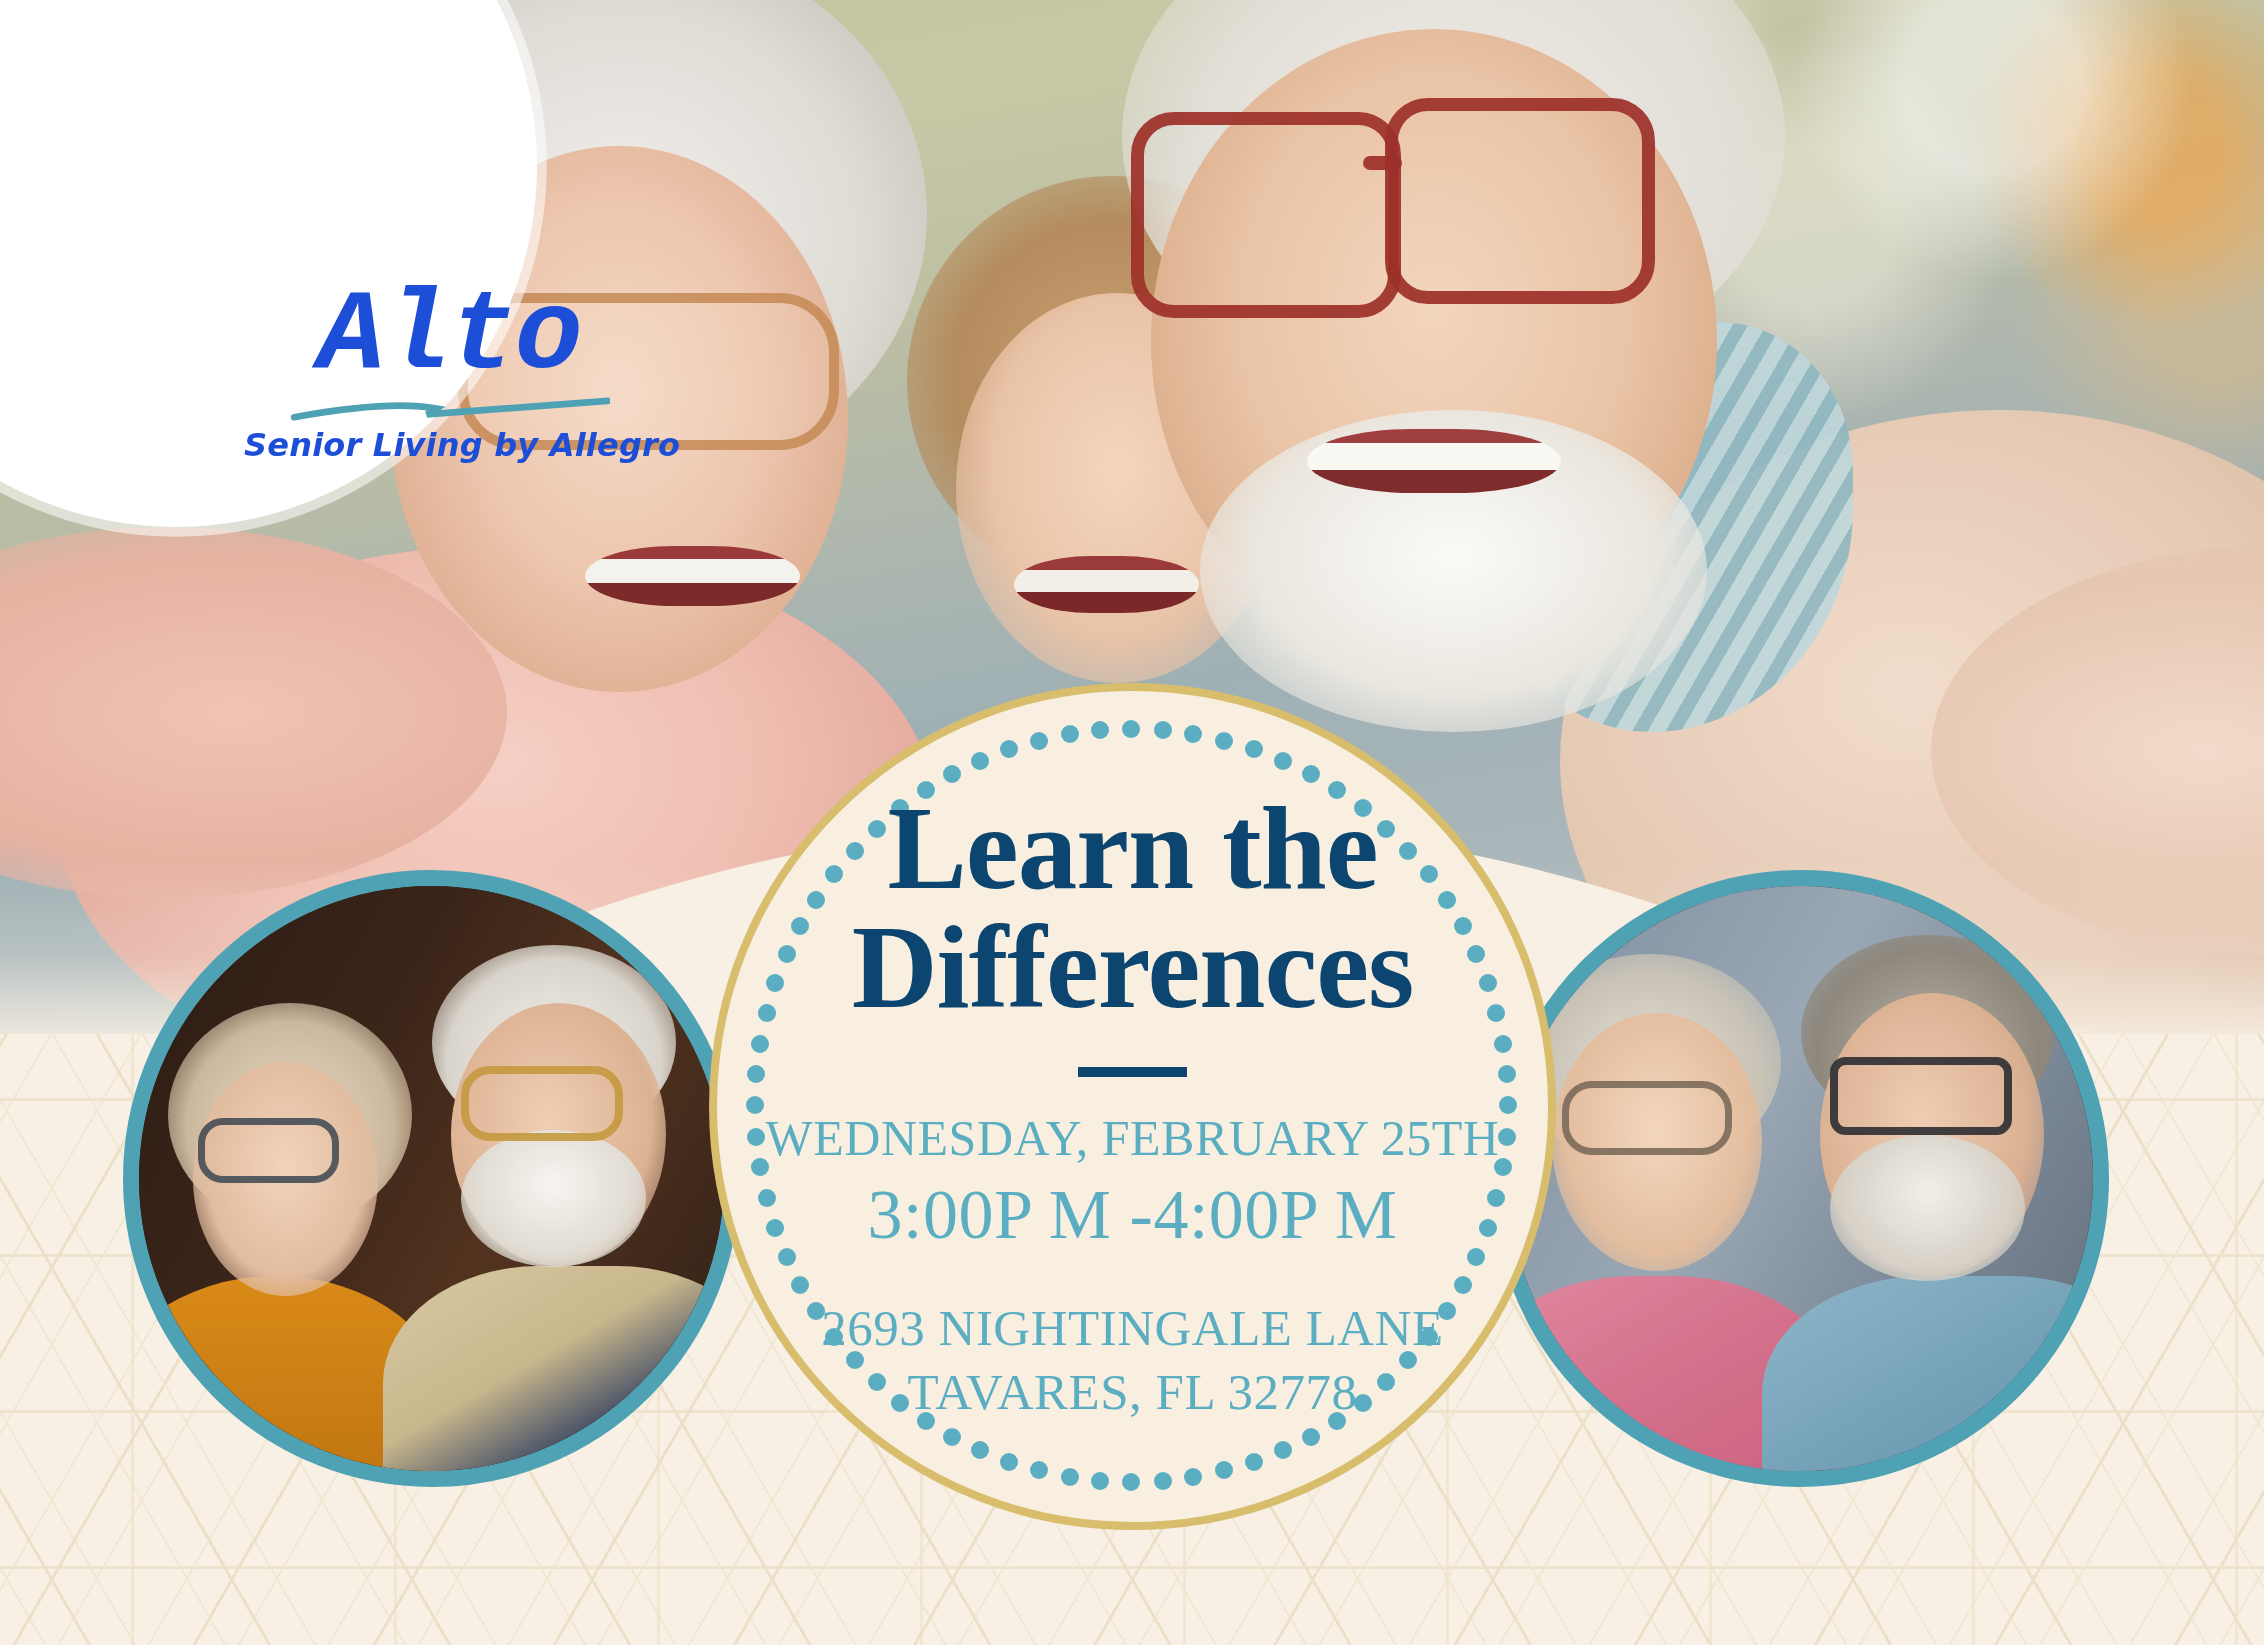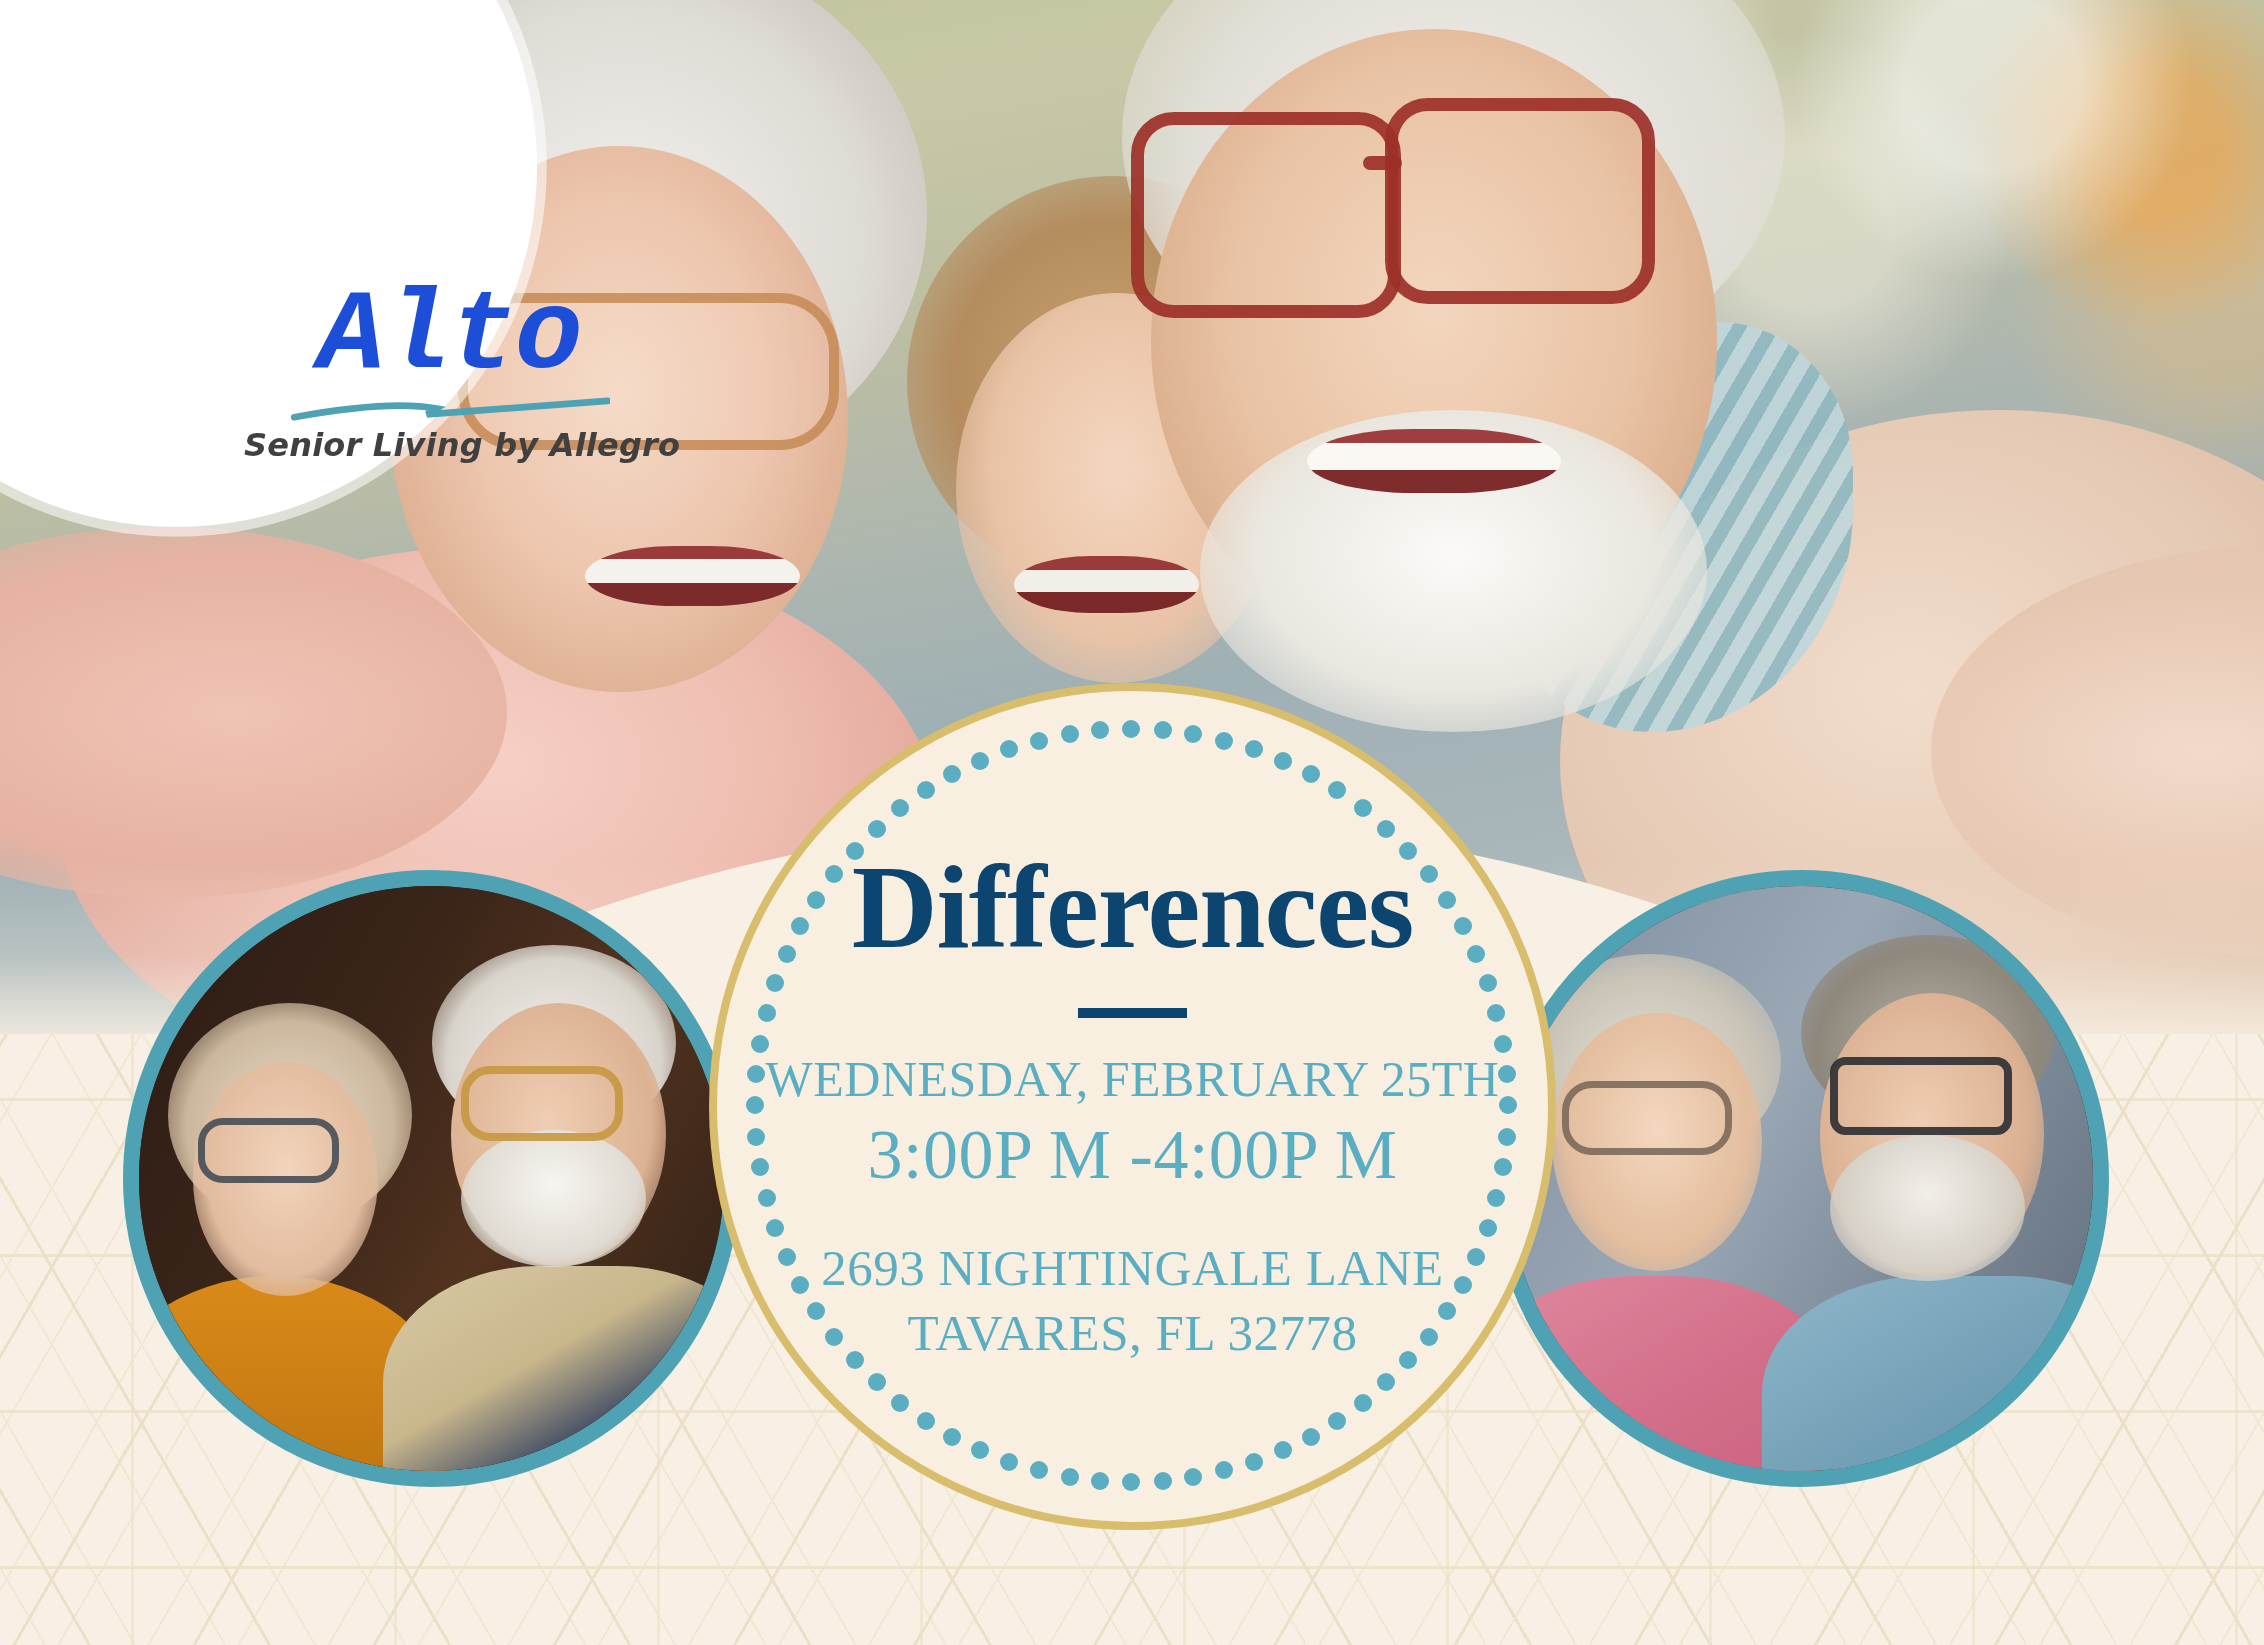--- a/index.html
+++ b/index.html
@@ -106,21 +106,21 @@
     font-size:113px;line-height:.96;color:#1d4ed8;
     letter-spacing:-2px;
   }
   .logo-swoosh{
     position:relative;width:322px;height:25px;margin:5.9px auto 3.9px;
   }
   .logo-swoosh svg{display:block;}
   .logo-tag{
     font-family:"DejaVu Sans",sans-serif;
     font-weight:bold;font-style:italic;
-    font-size:32px;color:#404040;letter-spacing:0.2px;
+    font-size:32px;color:#1d4ed8;letter-spacing:0.2px;
     white-space:nowrap;
   }
 
   
   .side-photo{
     position:absolute;border-radius:50%;
     border:16.6px solid #4FA2B4;
     overflow:hidden;z-index:4;
     background:#3a2a20;
   }
@@ -356,20 +356,21 @@
         <span style="left: 209px; top: 99px;"></span>
         <span style="left: 235px; top: 83px;"></span>
         <span style="left: 263px; top: 70px;"></span>
         <span style="left: 292px; top: 58px;"></span>
         <span style="left: 322px; top: 50px;"></span>
         <span style="left: 353px; top: 43px;"></span>
         <span style="left: 383px; top: 39px;"></span>
       </div>
     <div class="med-content">
       <div class="headline">
+        <span>Learn the</span>
         <span class="l2">Differences</span>
       </div>
       <div class="divider"></div>
       <div class="date-line">WEDNESDAY, FEBRUARY 25TH</div>
       <div class="time-line">3:00P M -4:00P M</div>
       <div class="addr-line">2693 NIGHTINGALE LANE</div>
       <div class="addr-line">TAVARES, FL 32778</div>
     </div>
   </div>
 

